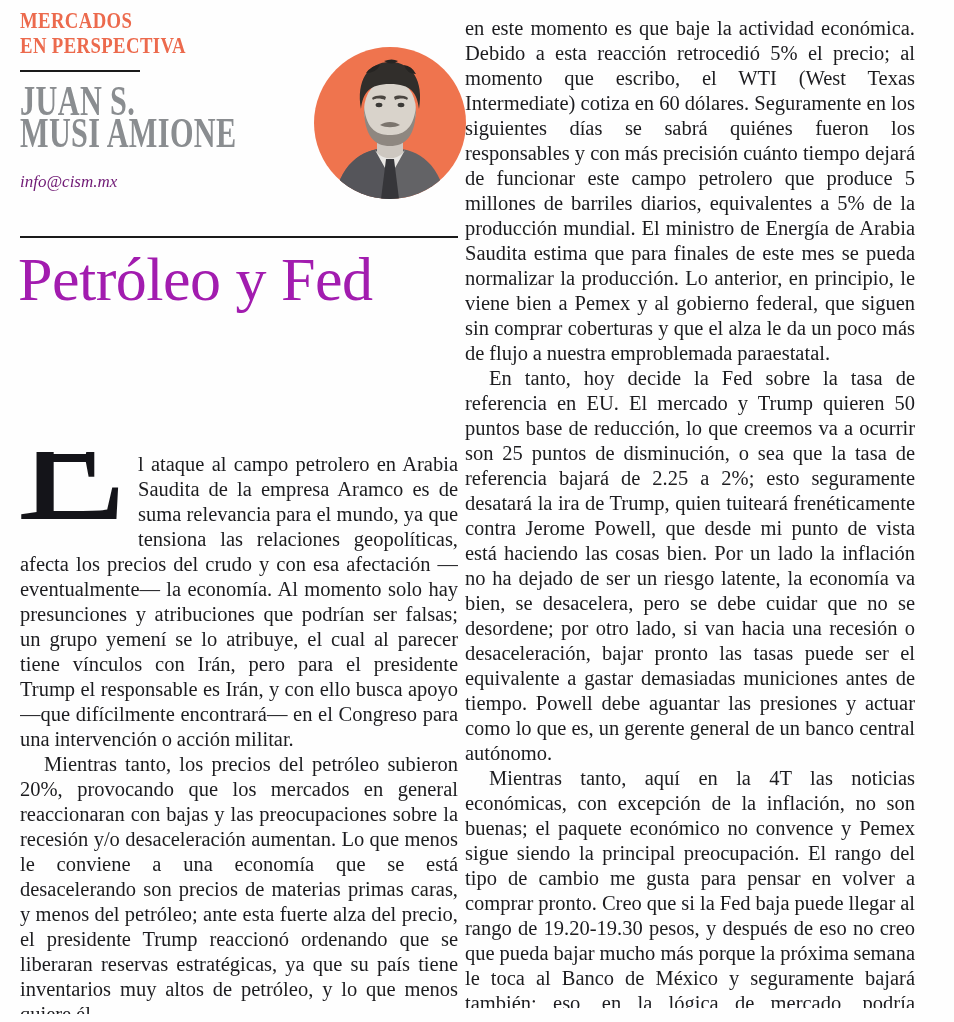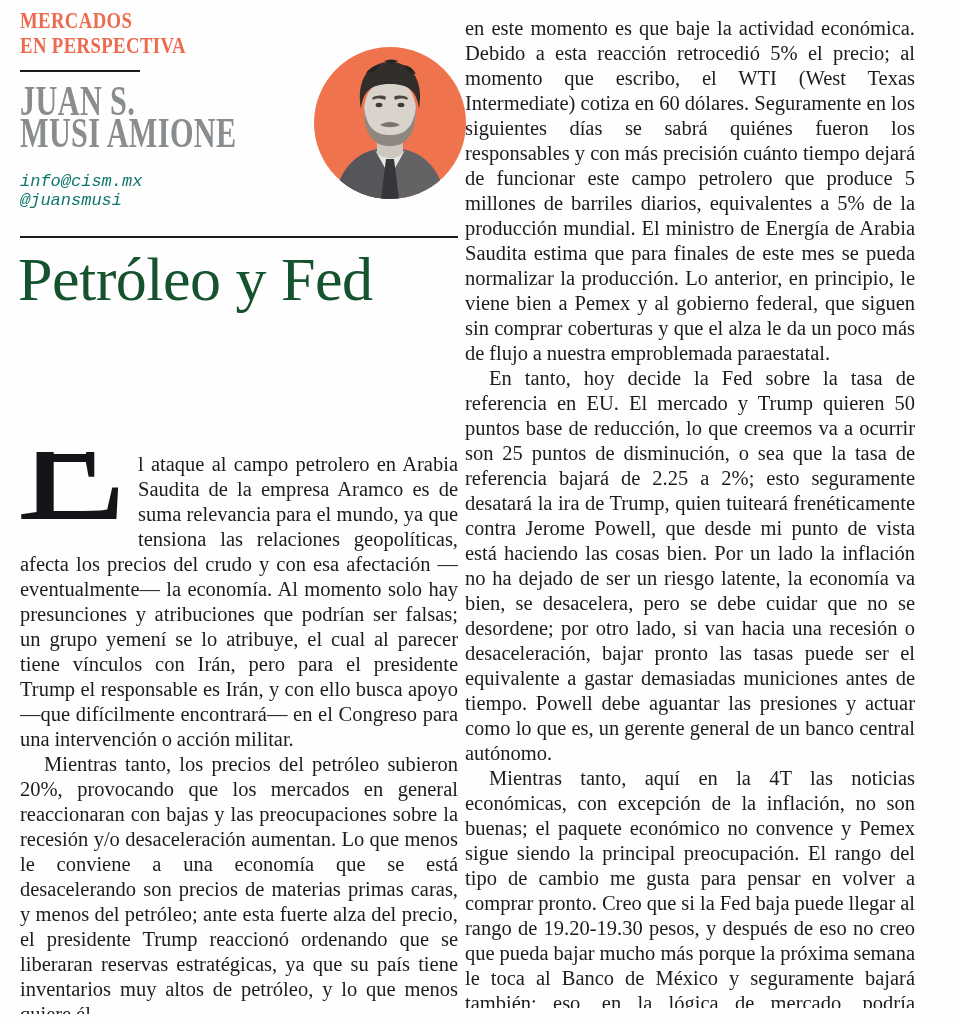--- a/index.html
+++ b/index.html
@@ -24,31 +24,31 @@
   .section-title{
     color:var(--accent);font-weight:700;font-size:24px;line-height:25px;
     letter-spacing:0.5px;transform:scaleX(0.78);transform-origin:0 0;white-space:nowrap;
   }
   .rule-short{width:120px;height:2px;background:var(--rule);margin-top:12px;}
   .author-name{
     margin-top:13px;font-weight:700;font-size:42px;line-height:32px;
     color:var(--author-gray);transform:scaleX(0.72);transform-origin:0 0;white-space:nowrap;
     letter-spacing:0.5px;
   }
-  .contact{margin-top:23px;font-style:italic;font-size:17px;line-height:19px;color:#0f766e;font-family:Liberation Mono, monospace;}
+  .contact{margin-top:23px;font-style:italic;font-size:17px;line-height:19px;color:#701a75;}
 
   
   .avatar{position:absolute;left:314px;top:47px;width:152px;height:152px;}
   .avatar svg{display:block;}
 
   
   .rule-wide{position:absolute;left:20px;top:236px;width:438px;height:2px;background:var(--rule);}
   .headline{
     position:absolute;left:18px;top:247px;width:438px;
-    font-size:62px;line-height:1.05;font-weight:400;color:#14532d;letter-spacing:-0.5px;
+    font-size:62px;line-height:1.05;font-weight:400;color:#a21caf;letter-spacing:-0.5px;
   }
 
   
   .article-col{
     position:absolute;font-size:20.5px;line-height:25px;text-align:justify;
     hyphens:auto;-webkit-hyphens:auto;word-spacing:-0.3px;color:var(--text);
   }
   .col-left-text{left:20px;top:452px;width:438px;height:562px;overflow:hidden;}
   .col-right-text{left:465px;top:16px;width:450px;height:992px;overflow:hidden;}
   .para{margin:0;}
@@ -71,21 +71,20 @@
       <div>MERCADOS</div>
       <div>EN PERSPECTIVA</div>
     </div>
     <div class="rule-short"></div>
     <div class="author-name">
       <div>JUAN S.</div>
       <div>MUSI AMIONE</div>
     </div>
     <div class="contact">
       <div>info@cism.mx</div>
-      <div>@juansmusi</div>
     </div>
   </header>
 
   <div class="avatar">
     <svg width="152" height="152" viewBox="0 0 152 152">
       <defs>
         <clipPath id="avclip">
             <circle cx="76" cy="76" r="76"></circle>
           </clipPath>
       </defs>

